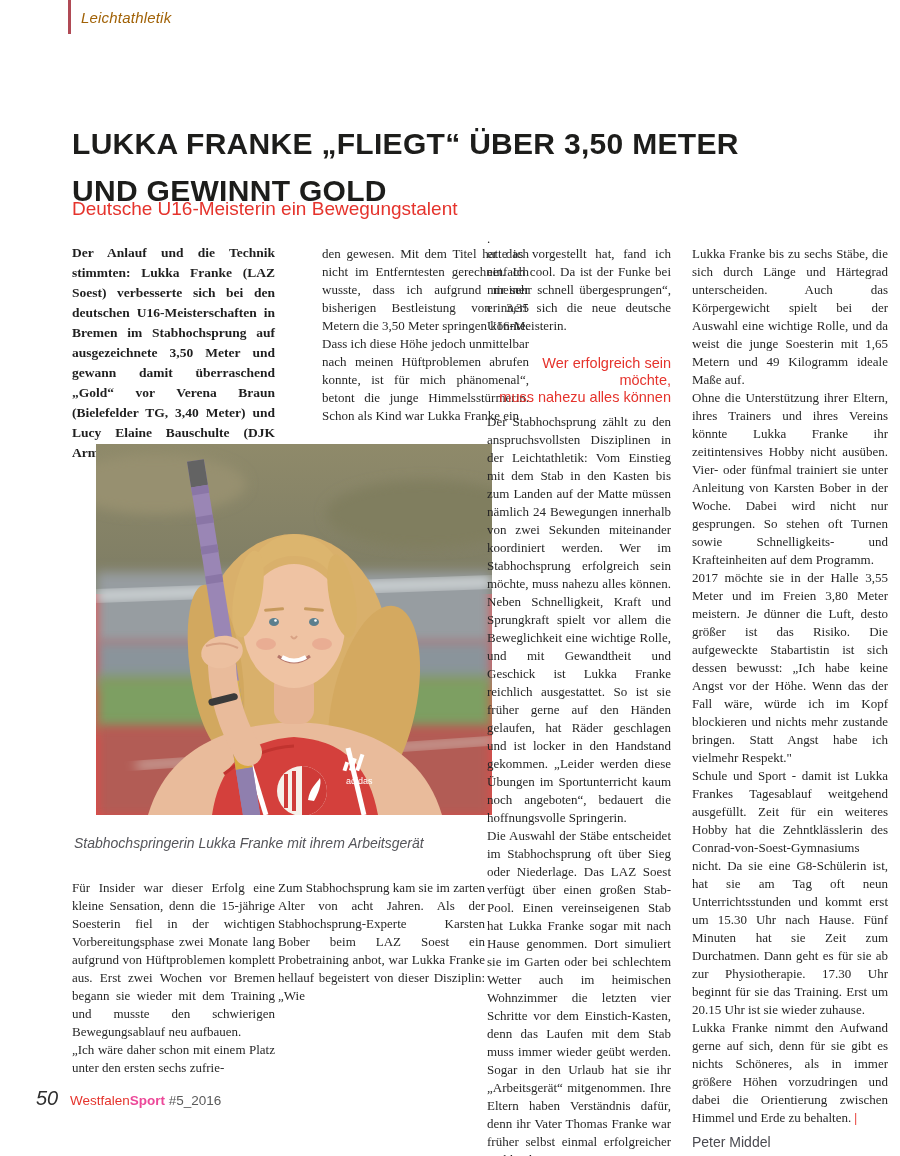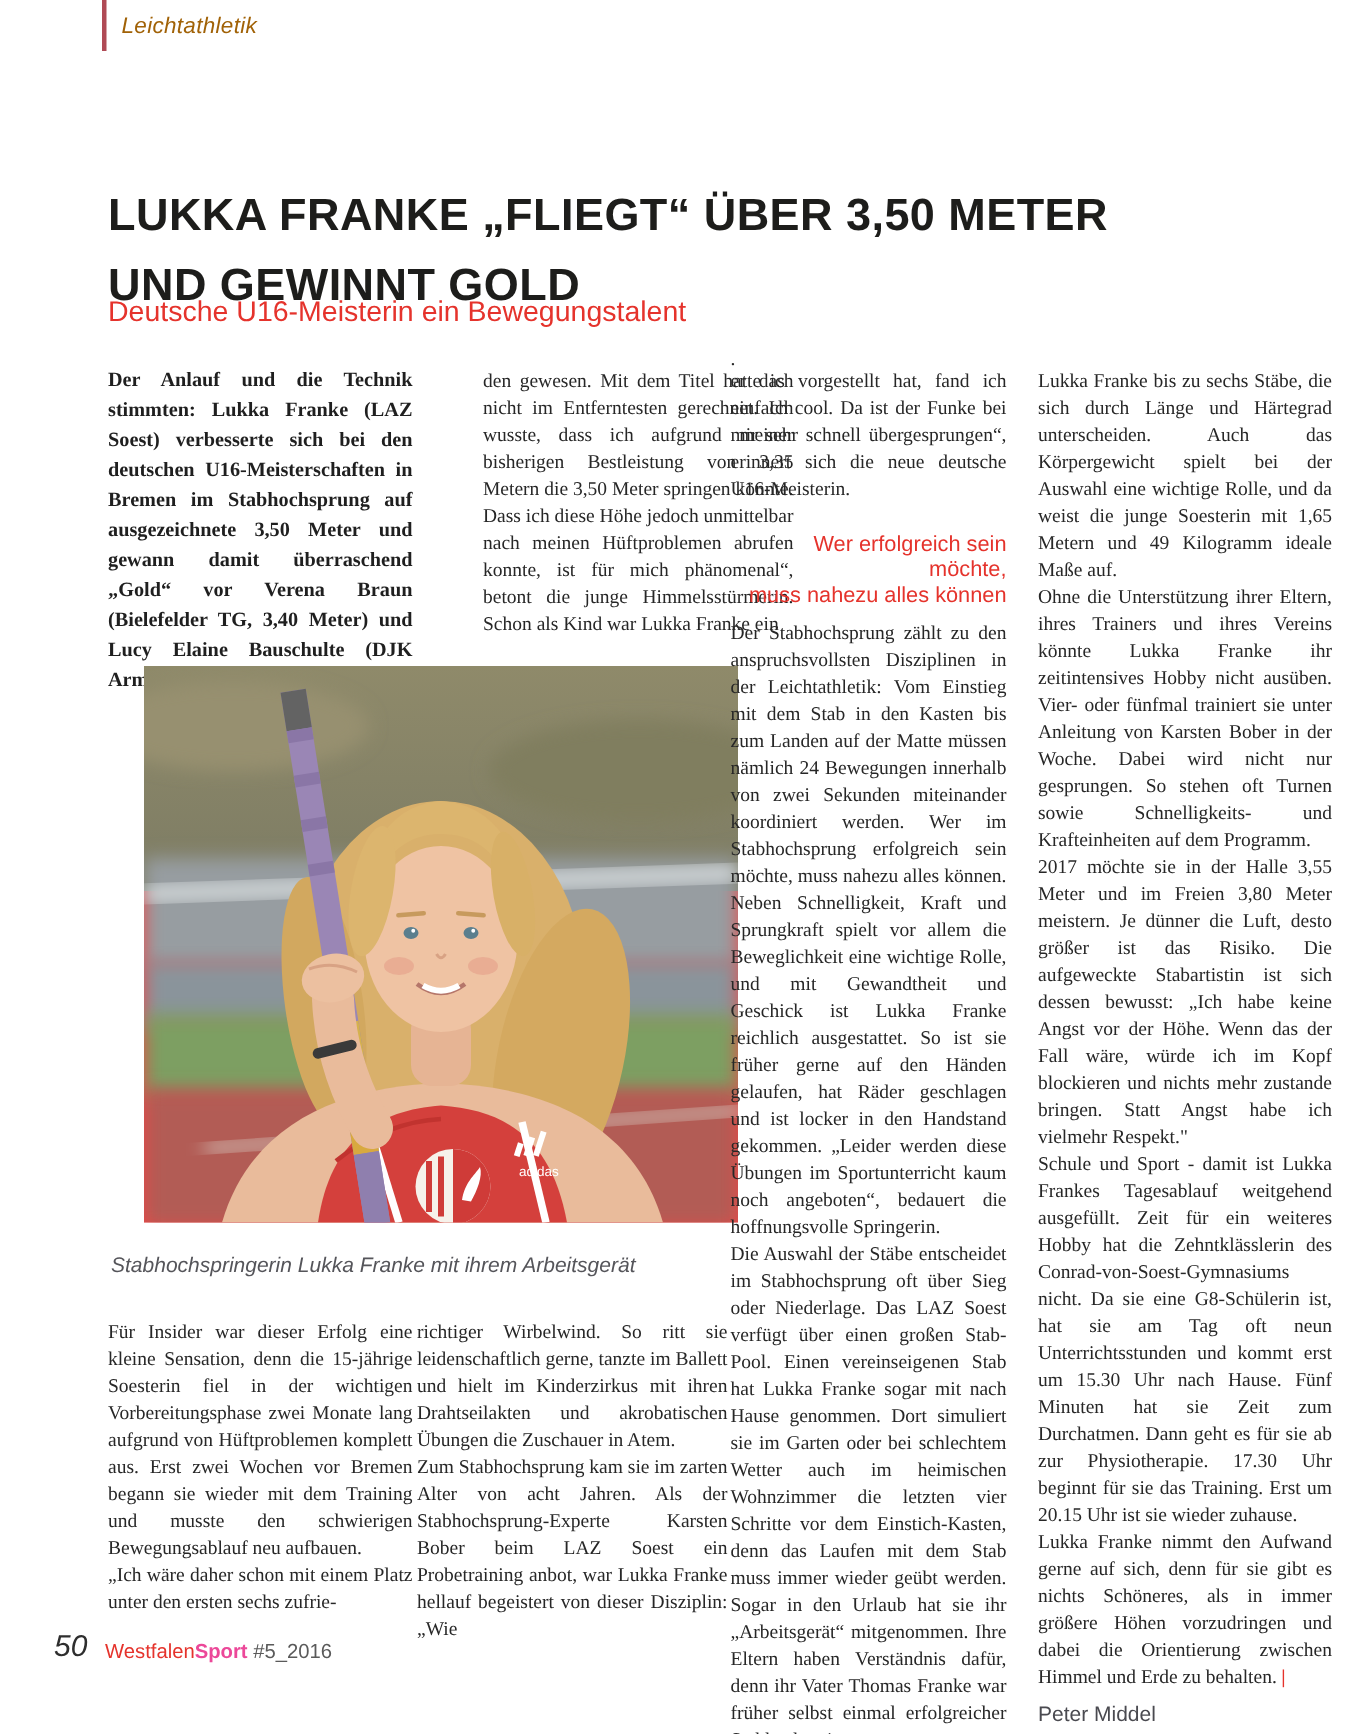--- a/index.html
+++ b/index.html
@@ -163,21 +163,20 @@
     </svg>
   </div>
   <div class="caption">Stabhochspringerin Lukka Franke mit ihrem Arbeitsgerät</div>
 
   <div class="col col1bottom">
     <p>Für Insider war dieser Erfolg eine kleine Sensation, denn die 15-jährige Soesterin fiel in der wichtigen Vorbereitungsphase zwei Monate lang aufgrund von Hüftproblemen komplett aus. Erst zwei Wochen vor Bremen begann sie wieder mit dem Training und musste den schwierigen Bewegungsablauf neu aufbauen.</p>
     <p>„Ich wäre daher schon mit einem Platz unter den ersten sechs zufrie-</p>
   </div>
 
   <div class="col col2bottom">
-    <p>richtiger Wirbelwind. So ritt sie leidenschaftlich gerne, tanzte im Ballett und hielt im Kinderzirkus mit ihren Drahtseilakten und akrobatischen Übungen die Zuschauer in Atem.</p>
     <p>Zum Stabhochsprung kam sie im zarten Alter von acht Jahren. Als der Stabhochsprung-Experte Karsten Bober beim LAZ Soest ein Probetraining anbot, war Lukka Franke hellauf begeistert von dieser Disziplin: „Wie</p>
   </div>
 
   <div class="col col3">
     <span class="stray-dot">.</span>
     <p>er das vorgestellt hat, fand ich einfach cool. Da ist der Funke bei mir sehr schnell übergesprungen“, erinnert sich die neue deutsche U16-Meisterin.</p>
     <p class="subhead">Wer erfolgreich sein möchte,
 muss nahezu alles können</p>
     <p>Der Stabhochsprung zählt zu den anspruchsvollsten Disziplinen in der Leichtathletik: Vom Einstieg mit dem Stab in den Kasten bis zum Landen auf der Matte müssen nämlich 24 Bewegungen innerhalb von zwei Sekunden miteinander koordiniert werden. Wer im Stabhochsprung erfolgreich sein möchte, muss nahezu alles können. Neben Schnelligkeit, Kraft und Sprungkraft spielt vor allem die Beweglichkeit eine wichtige Rolle, und mit Gewandtheit und Geschick ist Lukka Franke reichlich ausgestattet. So ist sie früher gerne auf den Händen gelaufen, hat Räder geschlagen und ist locker in den Handstand gekommen. „Leider werden diese Übungen im Sportunterricht kaum noch angeboten“, bedauert die hoffnungsvolle Springerin.</p>
     <p>Die Auswahl der Stäbe entscheidet im Stabhochsprung oft über Sieg oder Niederlage. Das LAZ Soest verfügt über einen großen Stab-Pool. Einen vereinseigenen Stab hat Lukka Franke sogar mit nach Hause genommen. Dort simuliert sie im Garten oder bei schlechtem Wetter auch im heimischen Wohnzimmer die letzten vier Schritte vor dem Einstich-Kasten, denn das Laufen mit dem Stab muss immer wieder geübt werden. Sogar in den Urlaub hat sie ihr „Arbeitsgerät“ mitgenommen. Ihre Eltern haben Verständnis dafür, denn ihr Vater Thomas Franke war früher selbst einmal erfolgreicher Stabhochspringer.</p>

